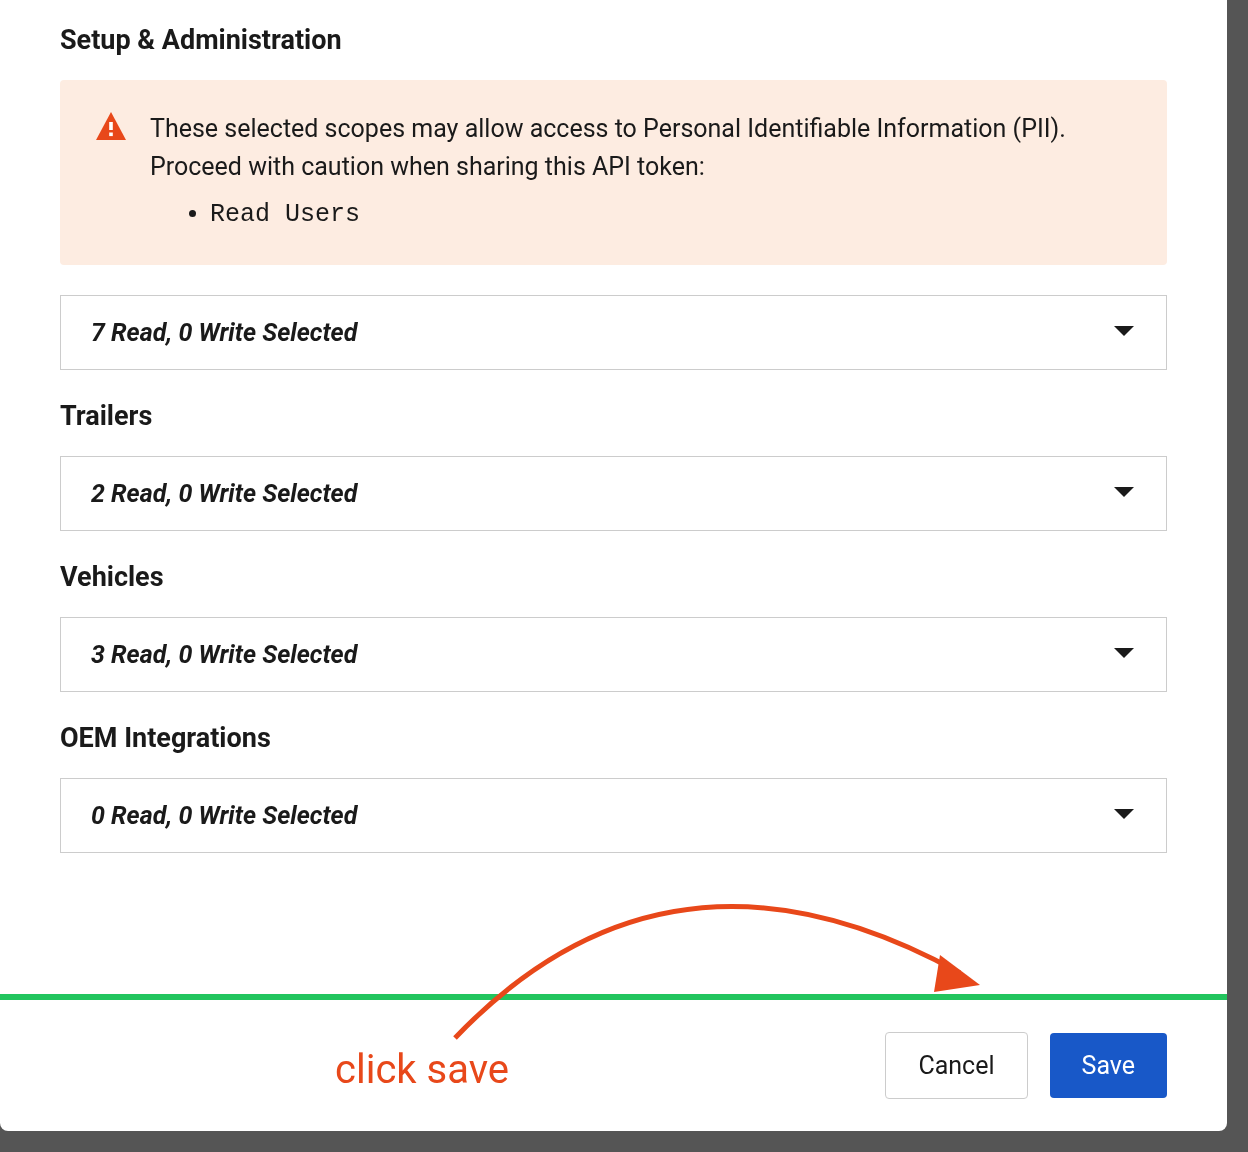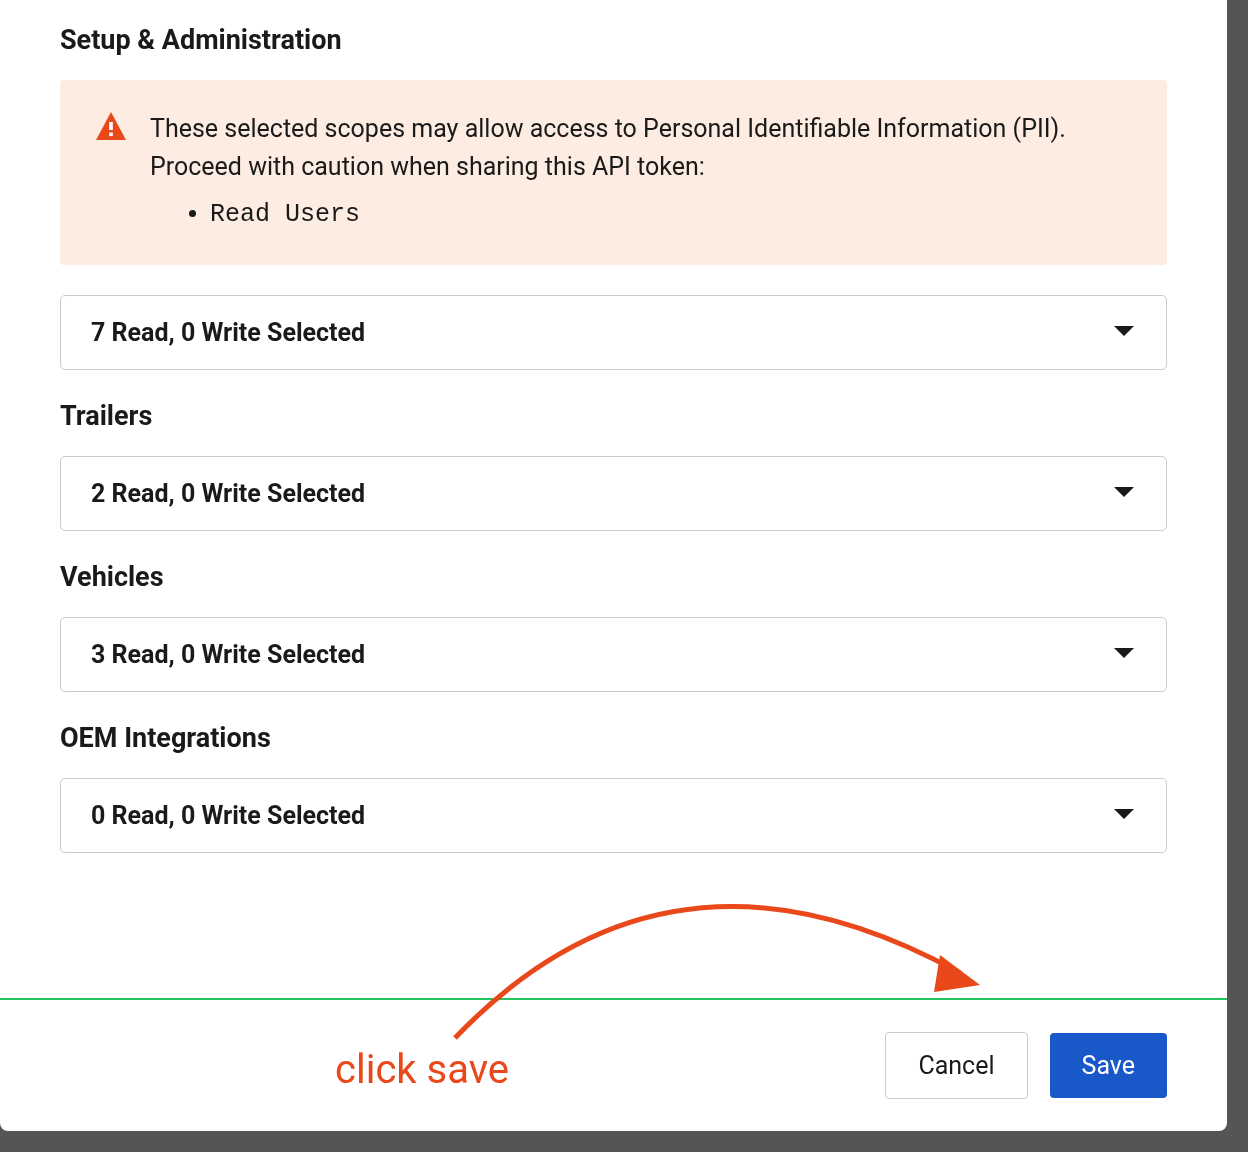--- a/index.html
+++ b/index.html
@@ -70,38 +70,39 @@
     .warning-list li {
       font-size: 25px;
       line-height: 1.6;
       color: #1a1a1a;
     }
     .scope-section {
       margin-bottom: 30px;
     }
     .scope-dropdown {
       border: 1px solid #ccc;
-      border-radius: 5px;
+      border-radius: 0;
       padding: 22px 30px;
       display: flex;
       justify-content: space-between;
       align-items: center;
       cursor: pointer;
       background: #fff;
+      font-style: italic;
     }
     .scope-dropdown-label {
       font-size: 25px;
       font-weight: 700;
       color: #1a1a1a;
     }
     .chevron-down {
       flex-shrink: 0;
     }
     .modal-footer {
-      border-top: 2px solid #22c55e;
+      border-top: 6px solid #22c55e;
       padding: 32px 60px;
       display: flex;
       justify-content: flex-end;
       gap: 22px;
       align-items: center;
       position: relative;
     }
     .btn {
       padding: 18px 32px;
       font-size: 25px;

